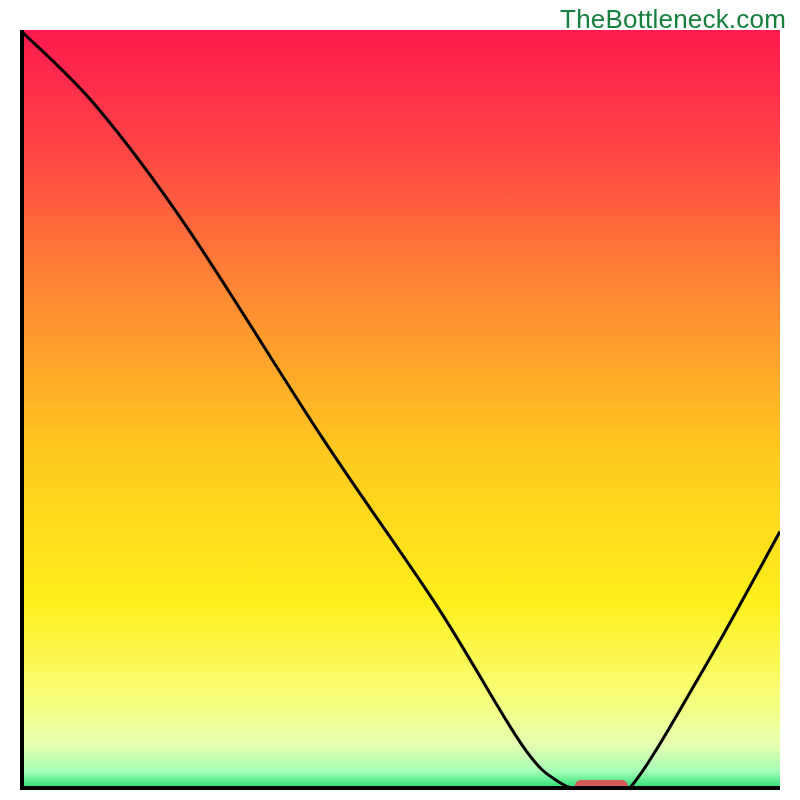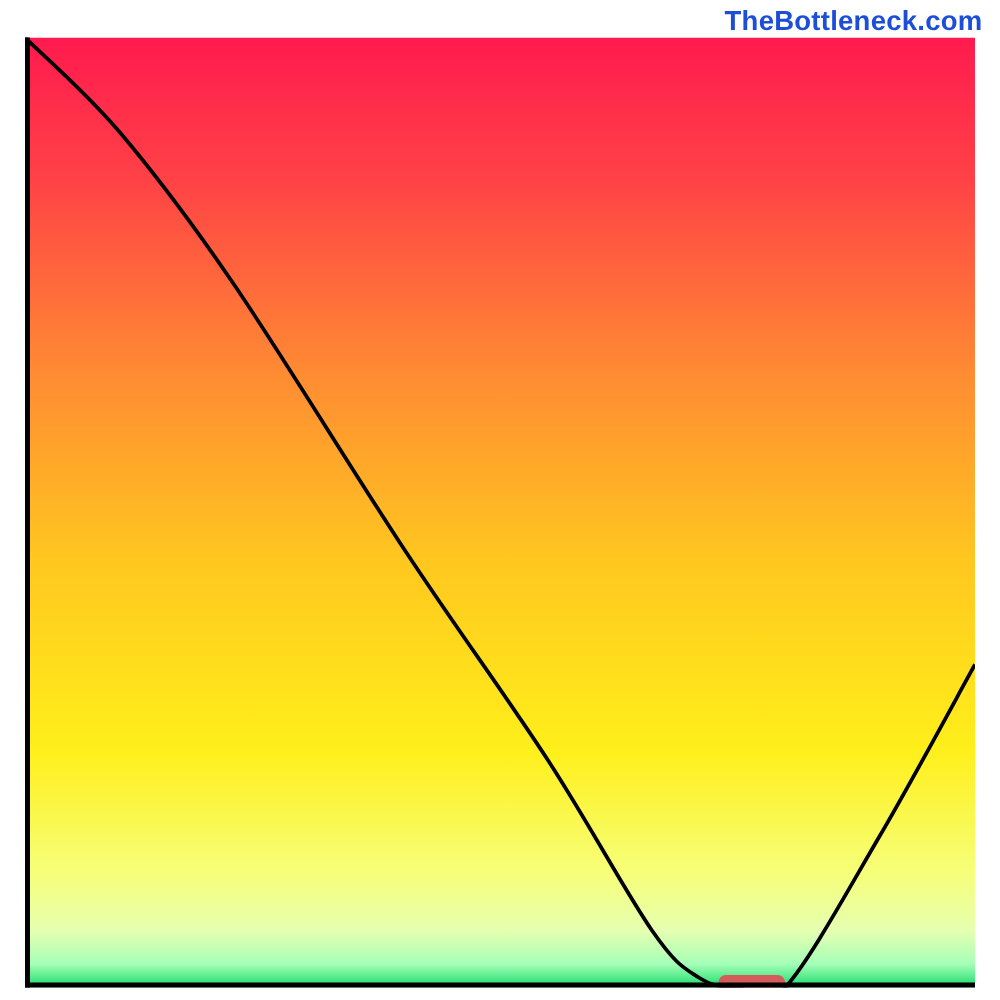--- a/index.html
+++ b/index.html
@@ -13,23 +13,23 @@
   }
   .container {
     position: relative;
     width: 800px;
     height: 800px;
   }
   .watermark {
     position: absolute;
     top: 4px;
     right: 14px;
-    font-size: 22px;
-    font-weight: 700;
-    color: #1d4ed8;
+    font-size: 26px;
+    font-weight: 400;
+    color: #15803d;
     letter-spacing: 0.2px;
     z-index: 10;
   }
   .plot-frame {
     position: absolute;
     left: 20px;
     top: 30px;
     width: 760px;
     height: 760px;
     border: 4px solid #000000;

